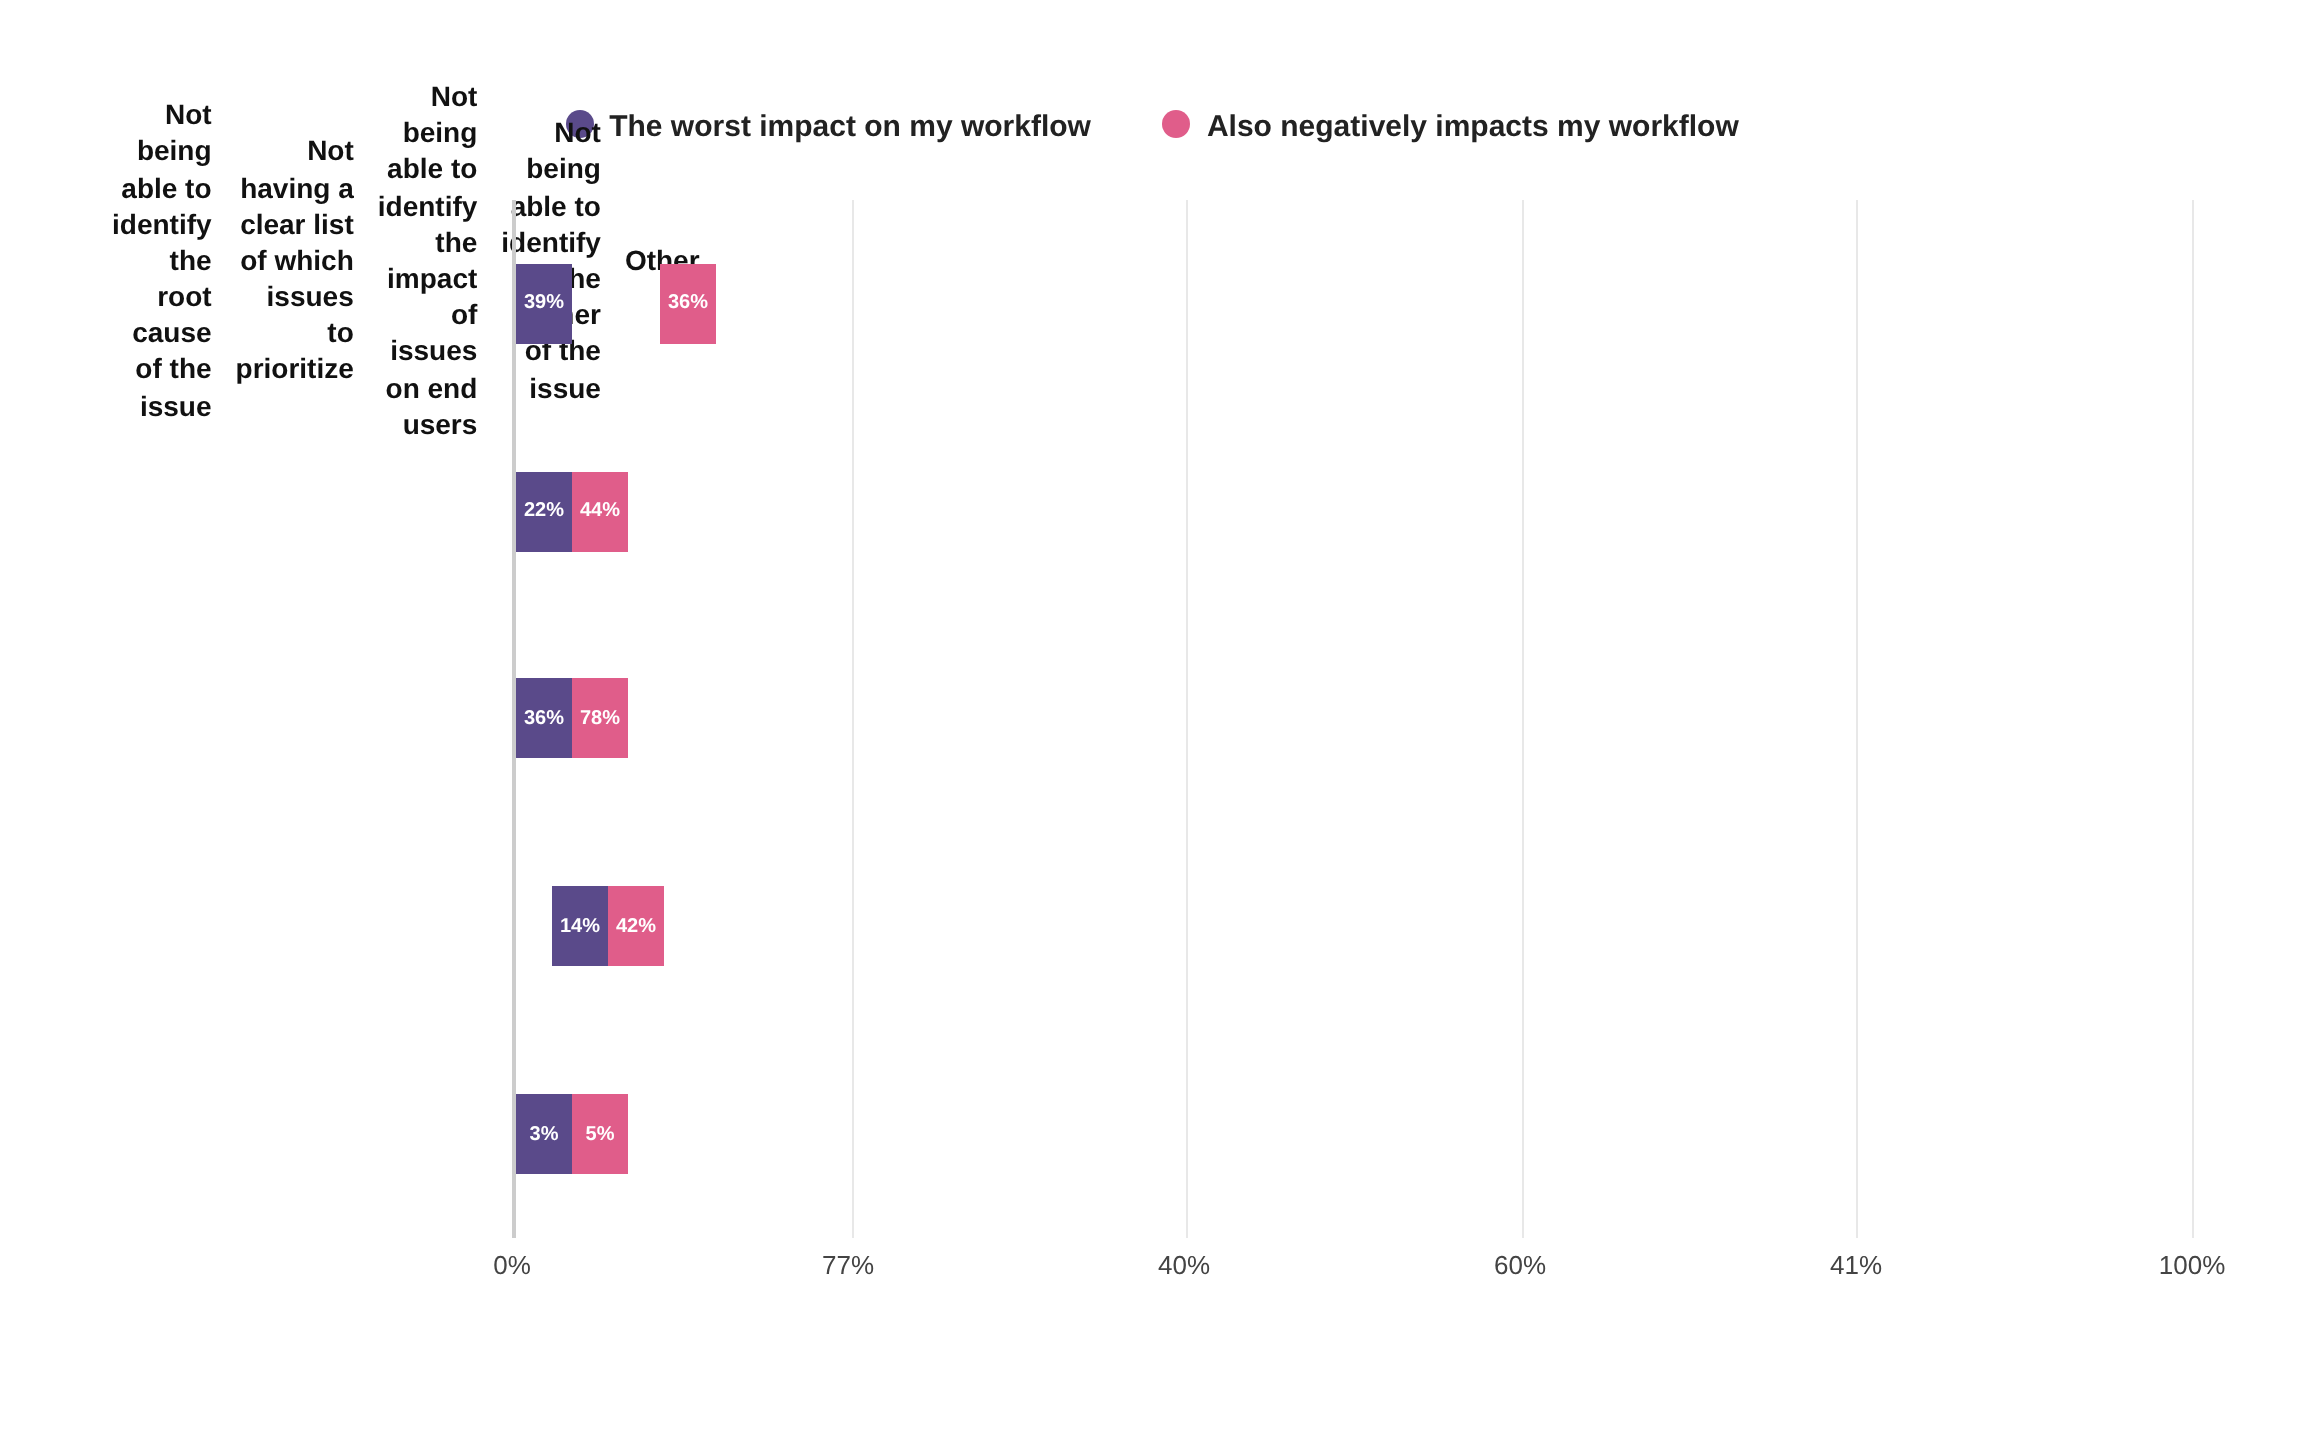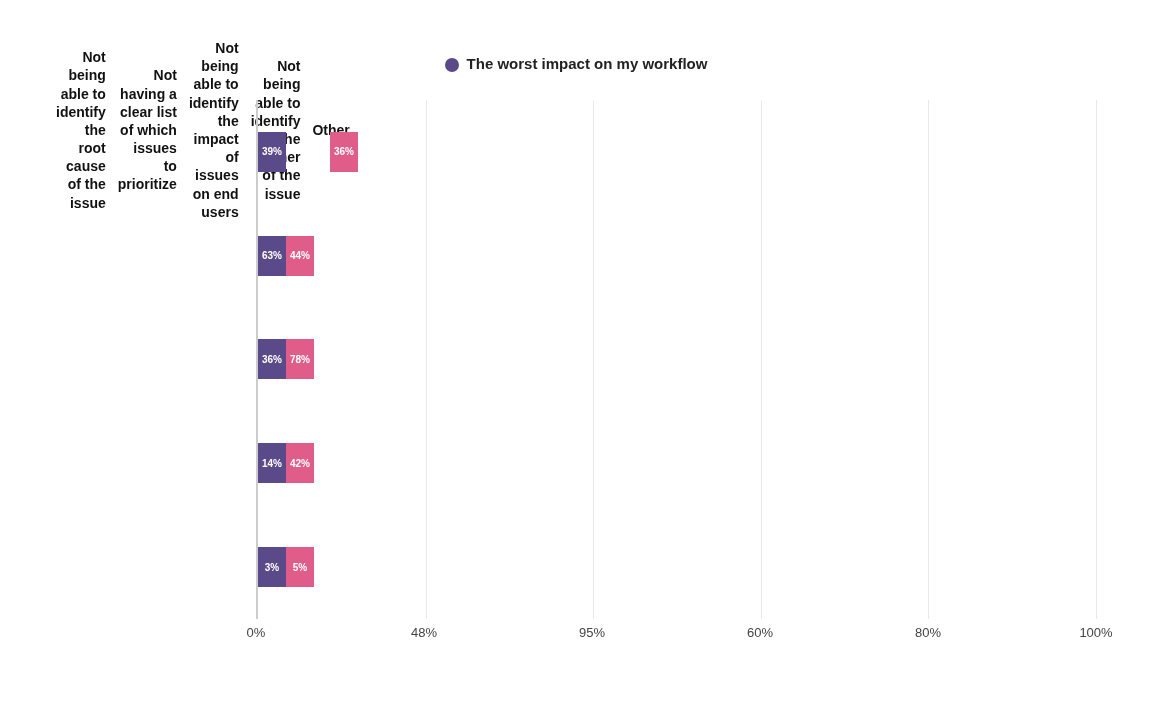--- a/index.html
+++ b/index.html
@@ -28,21 +28,21 @@
     }
     .legend {
       display: flex;
       justify-content: center;
       align-items: center;
       gap: 36px;
       margin-bottom: 28px;
     }
     .legend-item {
       display: flex;
-      align-items: flex-end;
+      align-items: flex-start;
       gap: 8px;
       font-size: 15px;
       font-weight: 600;
       color: #222;
     }
     .legend-dot {
       width: 14px;
       height: 14px;
       border-radius: 50%;
     }
@@ -138,20 +138,24 @@
   </style>
 </head>
 <body>
 
 <div class="chart-container">
   <div class="chart-title"></div>
   <div class="legend" id="legend-container">
       <div class="legend-item">
         <span class="legend-dot legend-dot-purple"></span>
         <span>The worst impact on my workflow</span>
+      </div>
+      <div class="legend-item">
+        <span class="legend-dot legend-dot-pink"></span>
+        <span>Also negatively impacts my workflow</span>
       </div>
     </div>
   <div class="chart-body">
     <div class="y-axis" id="y-axis-container">
         <div class="y-label" style="height: 60px;">Not being able to identify the<br>root cause of the issue</div>
         <div class="y-label" style="height: 60px;">Not having a clear list of which<br>issues to prioritize</div>
         <div class="y-label" style="height: 60px;">Not being able to identify the<br>impact of issues on end users</div>
         <div class="y-label" style="height: 60px;">Not being able to identify the<br>owner of the issue</div>
         <div class="y-label" style="height: 60px;">Other</div>
       </div>
@@ -165,46 +169,46 @@
             <div class="grid-line" style="left: 100%;"></div>
           </div>
       <div class="bar-row">
             <div class="bar-group">
               <div class="bar-segment bar-purple" style="width: 39%; min-width: 28px;">39%</div>
               <div class="bar-segment bar-pink" style="width: 36%; min-width: 28px; margin-left: 44px;">36%</div>
             </div>
           </div>
           <div class="bar-row">
             <div class="bar-group">
-              <div class="bar-segment bar-purple" style="width: 22%; min-width: 28px;">63%</div>
+              <div class="bar-segment bar-purple" style="width: 22%; min-width: 28px;">22%</div>
               <div class="bar-segment bar-pink" style="width: 44%; min-width: 28px;">44%</div>
             </div>
           </div>
           <div class="bar-row">
             <div class="bar-group">
               <div class="bar-segment bar-purple" style="width: 16%; min-width: 28px;">36%</div>
               <div class="bar-segment bar-pink" style="width: 47%; min-width: 28px;">78%</div>
             </div>
           </div>
           <div class="bar-row">
             <div class="bar-group">
-              <div class="bar-segment bar-purple" style="width: 14%; min-width: 28px;">14%</div>
+              <div class="bar-segment bar-purple" style="width: 14%; min-width: 28px; margin-left: 18px;">14%</div>
               <div class="bar-segment bar-pink" style="width: 42%; min-width: 28px;">42%</div>
             </div>
           </div>
           <div class="bar-row">
             <div class="bar-group">
               <div class="bar-segment bar-purple" style="width: 3%; min-width: 28px;">3%</div>
               <div class="bar-segment bar-pink" style="width: 5%; min-width: 28px;">5%</div>
             </div>
           </div>
         </div>
       <div class="x-axis" id="x-axis-container">
           <div class="x-tick" style="left: 0%;">0%</div>
-          <div class="x-tick" style="left: 20%;">48%</div>
-          <div class="x-tick" style="left: 40%;">95%</div>
+          <div class="x-tick" style="left: 20%;">77%</div>
+          <div class="x-tick" style="left: 40%;">40%</div>
           <div class="x-tick" style="left: 60%; text-align: right;">60%</div>
-          <div class="x-tick" style="left: 80%;">80%</div>
+          <div class="x-tick" style="left: 80%;">41%</div>
           <div class="x-tick" style="left: 100%;">100%</div>
         </div>
     </div>
   </div>
 </div>
 
 </body></html>

